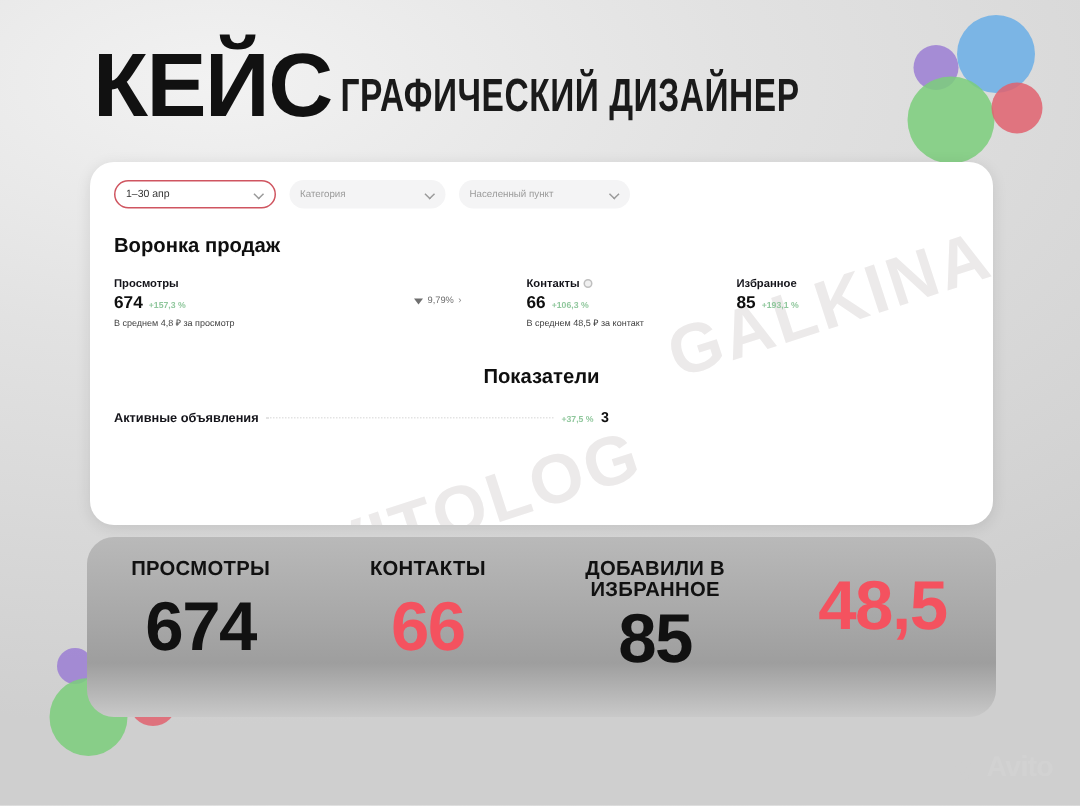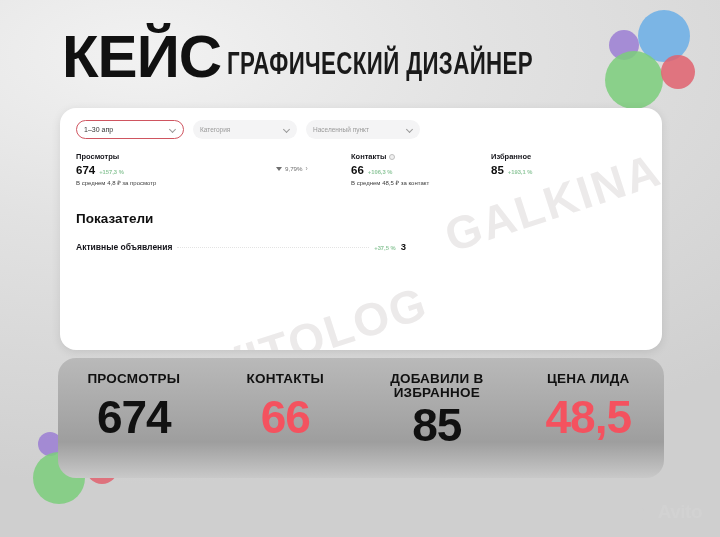--- a/index.html
+++ b/index.html
@@ -66,21 +66,21 @@
   .chev { width:7px; height:7px; position:relative; }
   .chev::after {
     content:""; position:absolute; left:1px; top:1px; width:4px; height:4px;
     border-right:1.1px solid #9a9a9a; border-bottom:1.1px solid #9a9a9a;
     transform:rotate(45deg);
   }
 
   
   .section-title { font-size:13.5px; font-weight:bold; color:#0f0f0f; }
   #funnel-title  { margin-top:17px; }
-  #metrics-title { margin-top:24px; }
+  #metrics-title { margin-top:24px;text-align:center; }
 
   
   #funnel-row { display:flex; margin-top:13px; }
   .funnel-col { position:relative; }
   #col-views    { width:200px; }
   #col-arrow    { width:75px; padding-top:13px; }
   #col-contacts { width:140px; }
   #col-fav      { width:150px; }
   .f-label { font-size:7.5px; font-weight:bold; color:#14141a; display:flex; align-items:center; gap:3px; }
   .info-dot {
@@ -173,20 +173,21 @@
       <div class="filter" id="filter-category">
         <span>Категория</span>
         <span class="chev"></span>
       </div>
       <div class="filter" id="filter-location">
         <span>Населенный пункт</span>
         <span class="chev"></span>
       </div>
     </div>
 
+    <div class="section-title" id="funnel-title">Воронка продаж</div>
 
     <div id="funnel-row">
 
       <div class="funnel-col" id="col-views">
         <div class="f-label">Просмотры</div>
         <div class="f-value-row">
           <span class="f-value">674</span>
           <span class="f-delta up">+157,3 %</span>
         </div>
         <div class="f-note">В среднем 4,8 ₽ за просмотр</div>
@@ -247,21 +248,20 @@
   </div>
   <div class="sum-cell" id="cell-contacts">
     <div class="sum-label">КОНТАКТЫ</div>
     <div class="sum-value val-red">66</div>
   </div>
   <div class="sum-cell" id="cell-fav">
     <div class="sum-label">ДОБАВИЛИ В ИЗБРАННОЕ</div>
     <div class="sum-value val-dark">85</div>
   </div>
   <div class="sum-cell" id="cell-lead">
-    <div class="sum-label">ЦЕНА ЛИДА</div>
     <div class="sum-value val-red">48,5</div>
   </div>
 </div>
 
 <div id="avito">
   <span id="avito-dots">
     <i id="ad1"></i>
       <i id="ad2"></i>
       <i id="ad3"></i>
       <i id="ad4"></i>

